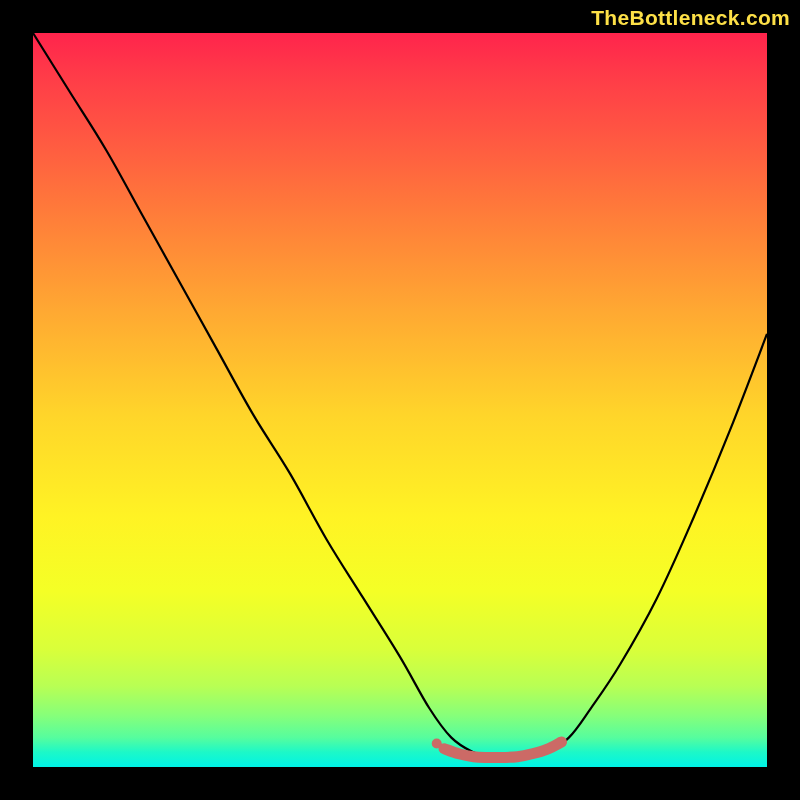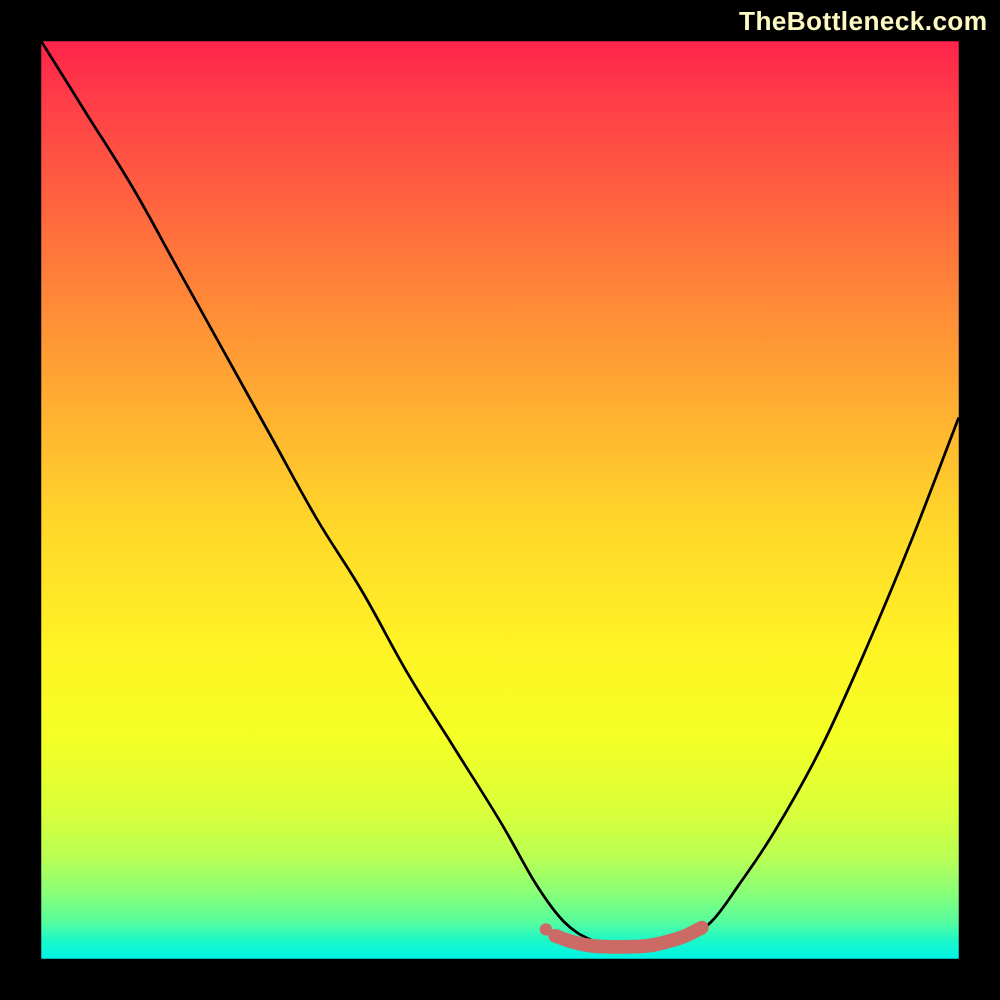--- a/index.html
+++ b/index.html
@@ -38,21 +38,21 @@
       #86ff7a 93%,
       #56fd9e 96%,
       #1cf8c8 98%,
       #00f3e6 100%
     );
   }
   .watermark {
     position: absolute;
     top: 6px;
     right: 10px;
-    color: #fef9c3;
+    color: #fde047;
     font-size: 21px;
     font-weight: bold;
     letter-spacing: 0.3px;
     user-select: none;
   }
   svg.curve {
     position: absolute;
     left: 0;
     top: 0;
     width: 734px;

